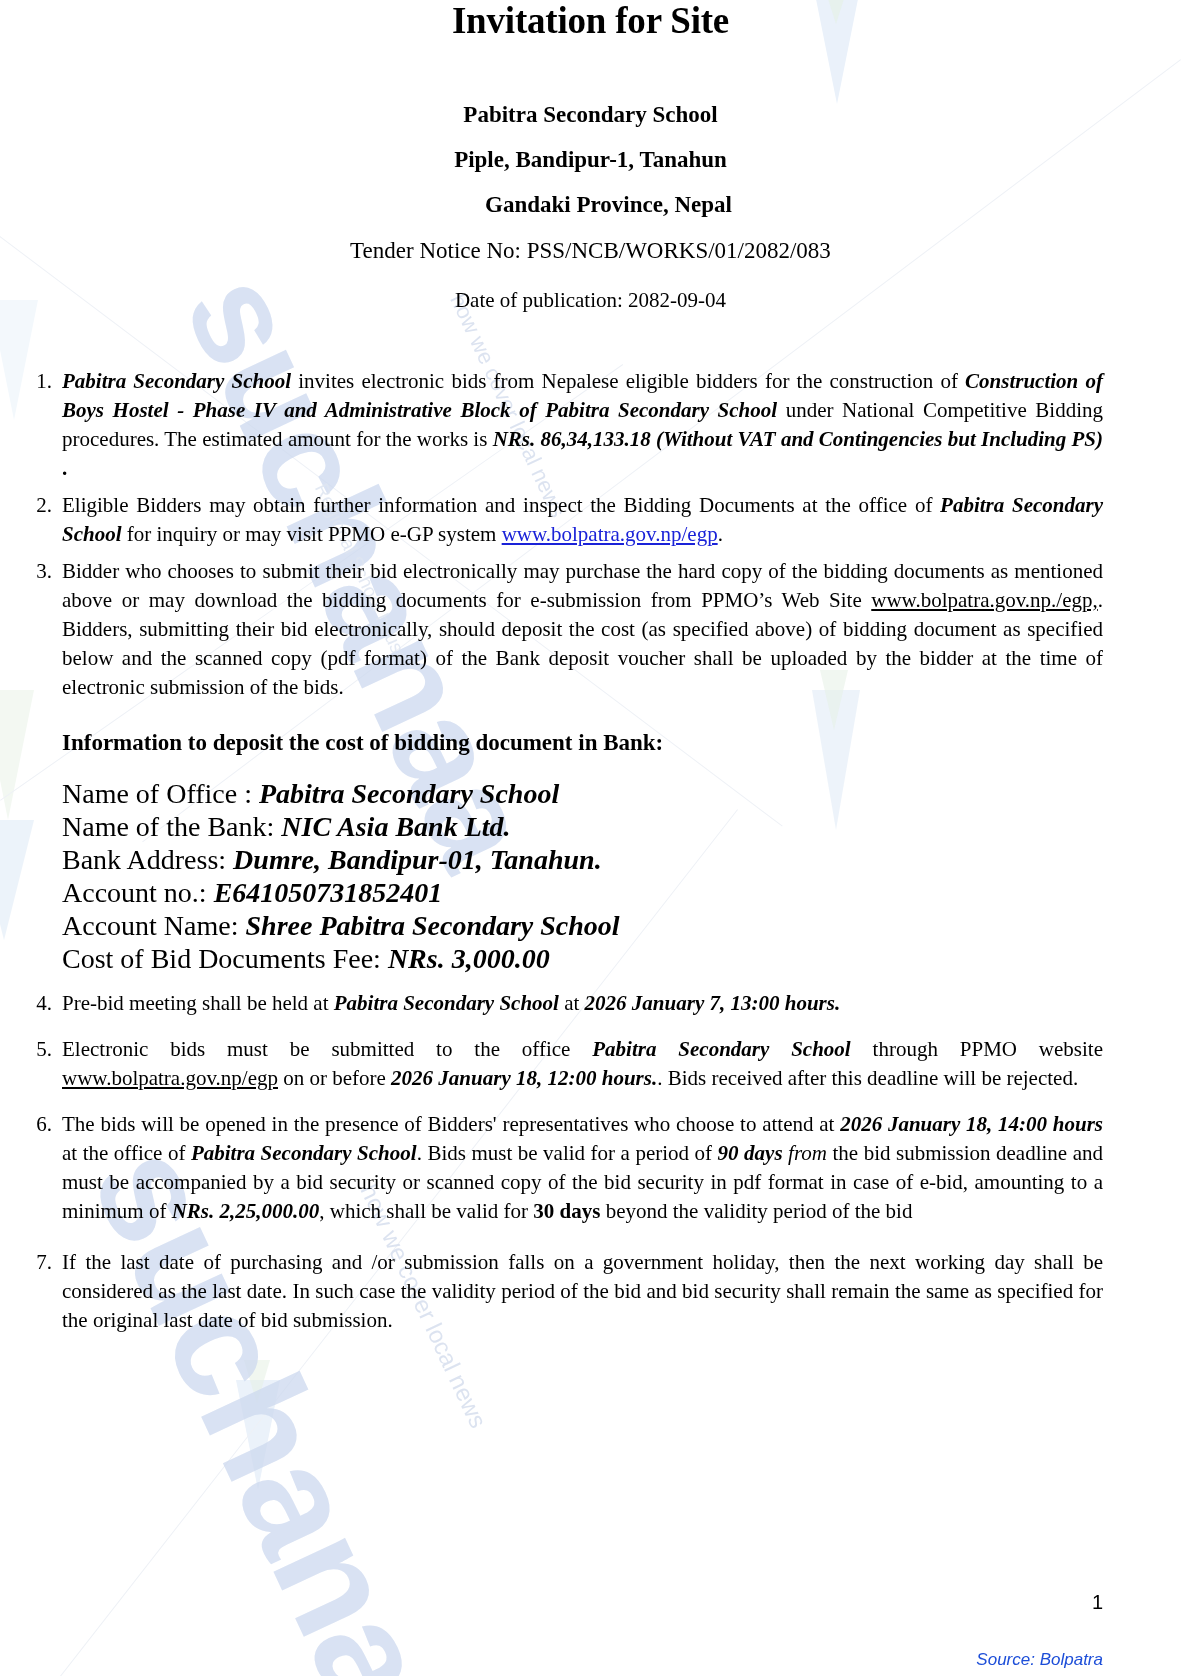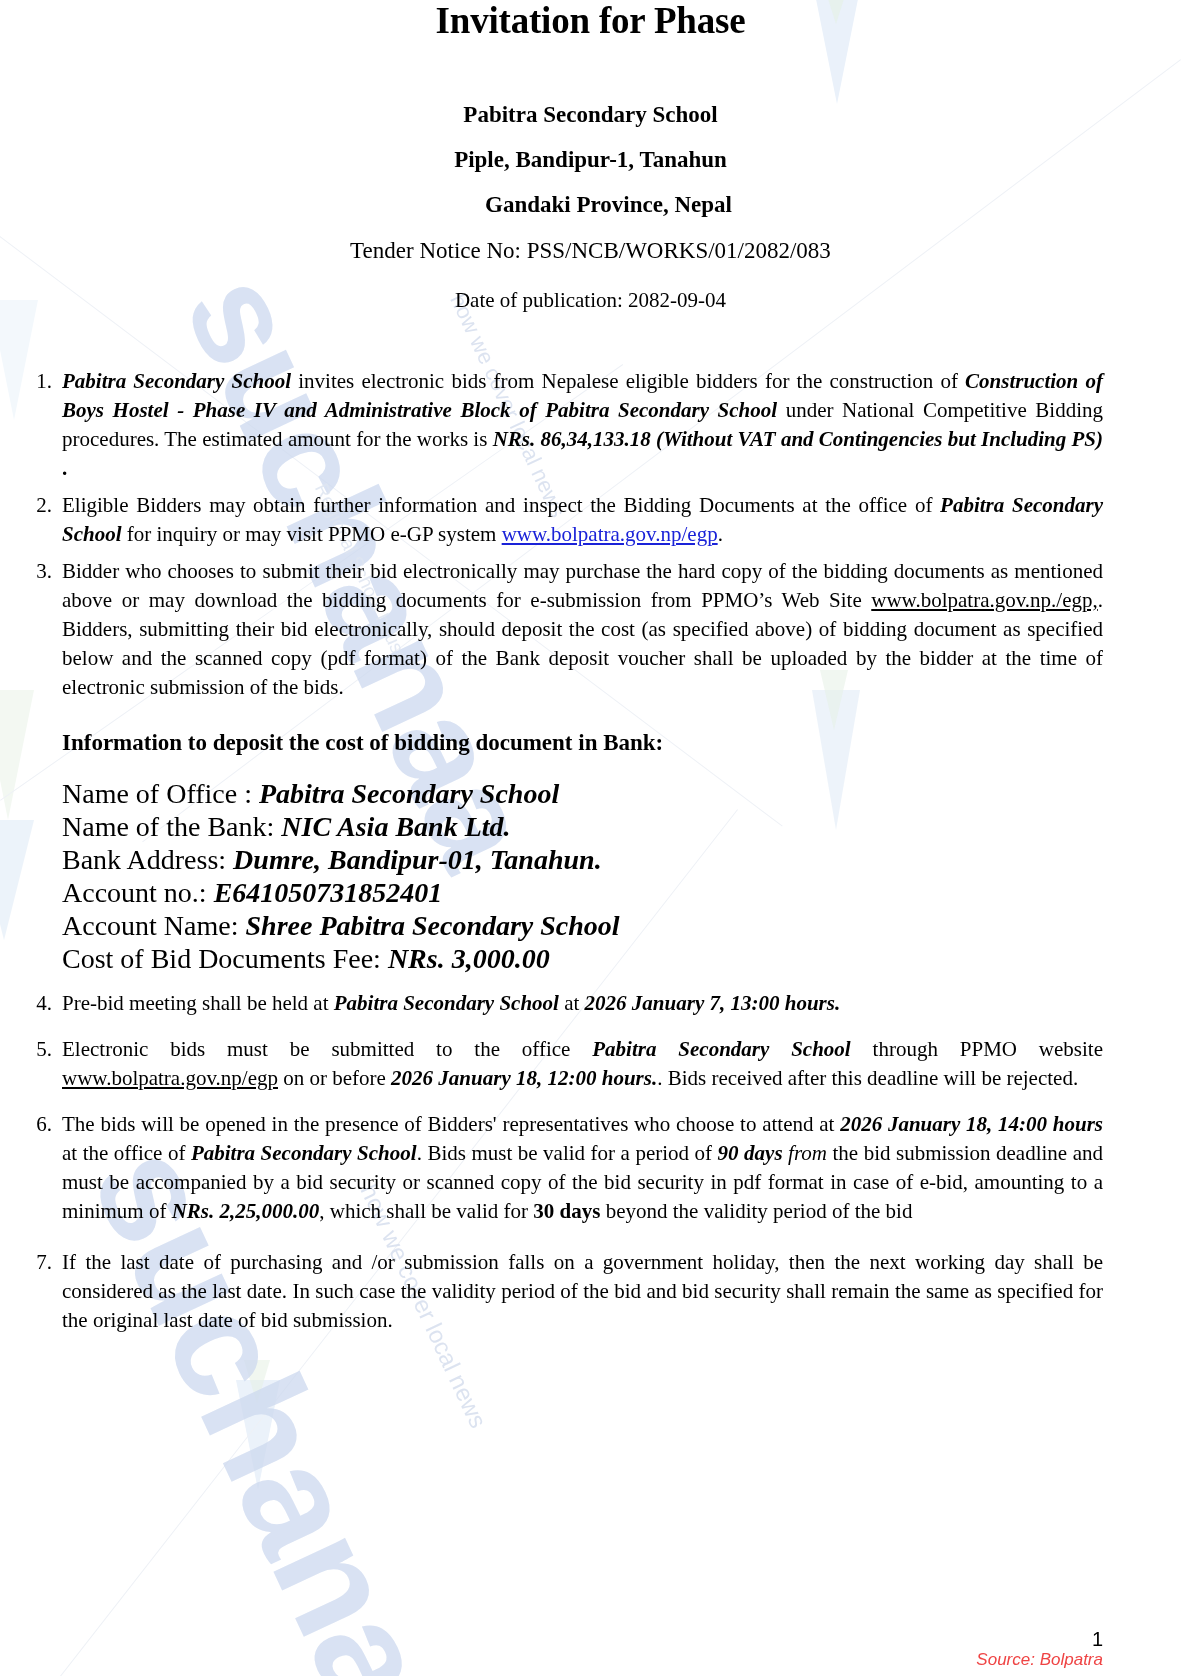--- a/index.html
+++ b/index.html
@@ -177,21 +177,22 @@
     font-family: "Liberation Sans", "DejaVu Sans", sans-serif;
     font-size: 20px;
     line-height: 22px;
     color: #000;
   }
   .source-note {
     font-family: "Liberation Sans", "DejaVu Sans", sans-serif;
     font-style: italic;
     font-size: 17px;
     line-height: 20px;
-    color: #ef4444;
+    color: #1d4ed8;
+    margin-top: 37px;
   }
 </style>
 </head>
 <body>
 
 <div class="page">
 
   <div class="deco-layer">
 
     <div class="deco-arrow" style="left:815px; top:-6px; border-left:22px solid transparent; border-right:22px solid transparent; border-top:110px solid #d8e6f5;"></div>
@@ -215,21 +216,21 @@
 
     <span class="wm-text" style="left:300px; top:250px; font-size:140px; transform:rotate(65deg); transform-origin:0 0;">suchanaa</span>
     <span class="wm-text" style="left:215px; top:1120px; font-size:150px; transform:rotate(65deg); transform-origin:0 0;">suchanaa</span>
     <span class="wm-sub" style="left:468px; top:290px; font-size:22px; transform:rotate(65deg); transform-origin:0 0;">how we cover local news</span>
     <span class="wm-sub" style="left:380px; top:1180px; font-size:24px; transform:rotate(65deg); transform-origin:0 0;">how we cover local news</span>
     <span class="wm-sub" style="left:330px; top:480px; font-size:19px; transform:rotate(65deg); transform-origin:0 0; color:#dfe6f1;">Regional School house</span>
   </div>
 
   <div class="content">
 
-    <h1 class="doc-title">Invitation for Phase</h1>
+    <h1 class="doc-title">Invitation for Site</h1>
 
     <div class="sub-block">
       <p class="sub-line l1">Pabitra Secondary School</p>
       <p class="sub-line l2">Piple, Bandipur-1, Tanahun</p>
       <p class="sub-line l3">Gandaki Province, Nepal</p>
 
       <p class="notice-line">
         <span>Tender Notice No: </span><b>PSS/NCB/WORKS/01/2082/083</b>
       </p>
 

